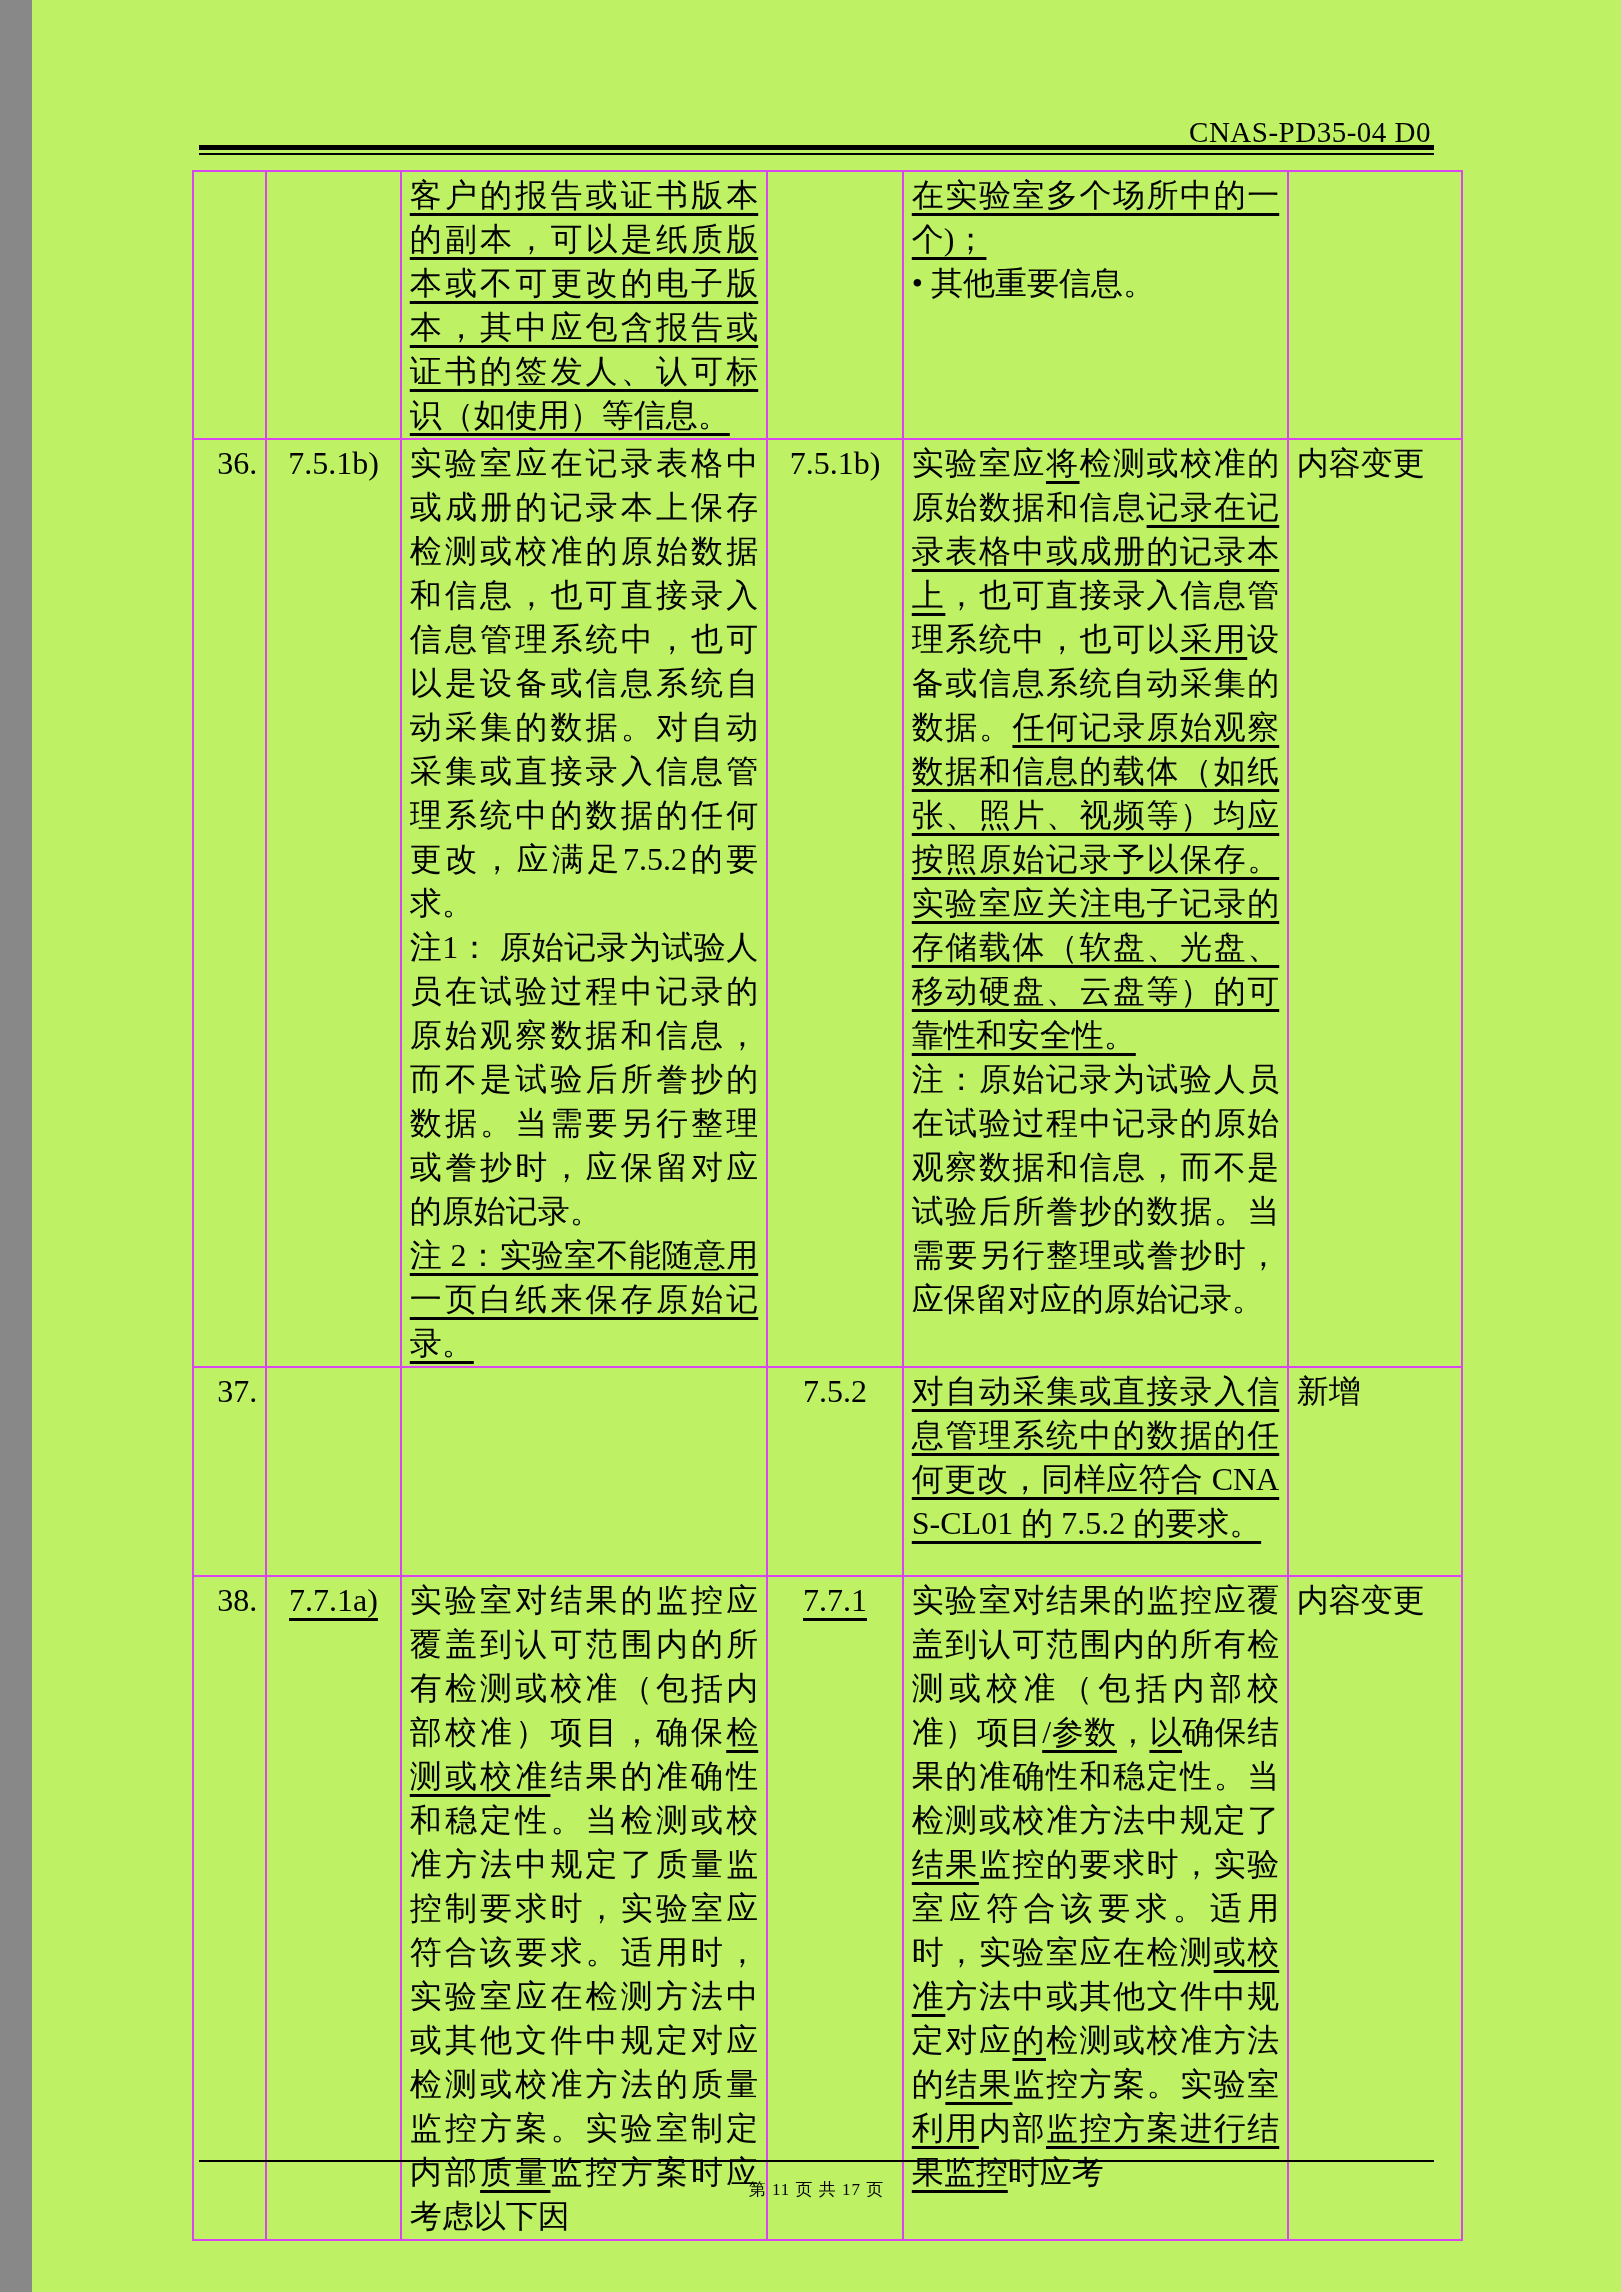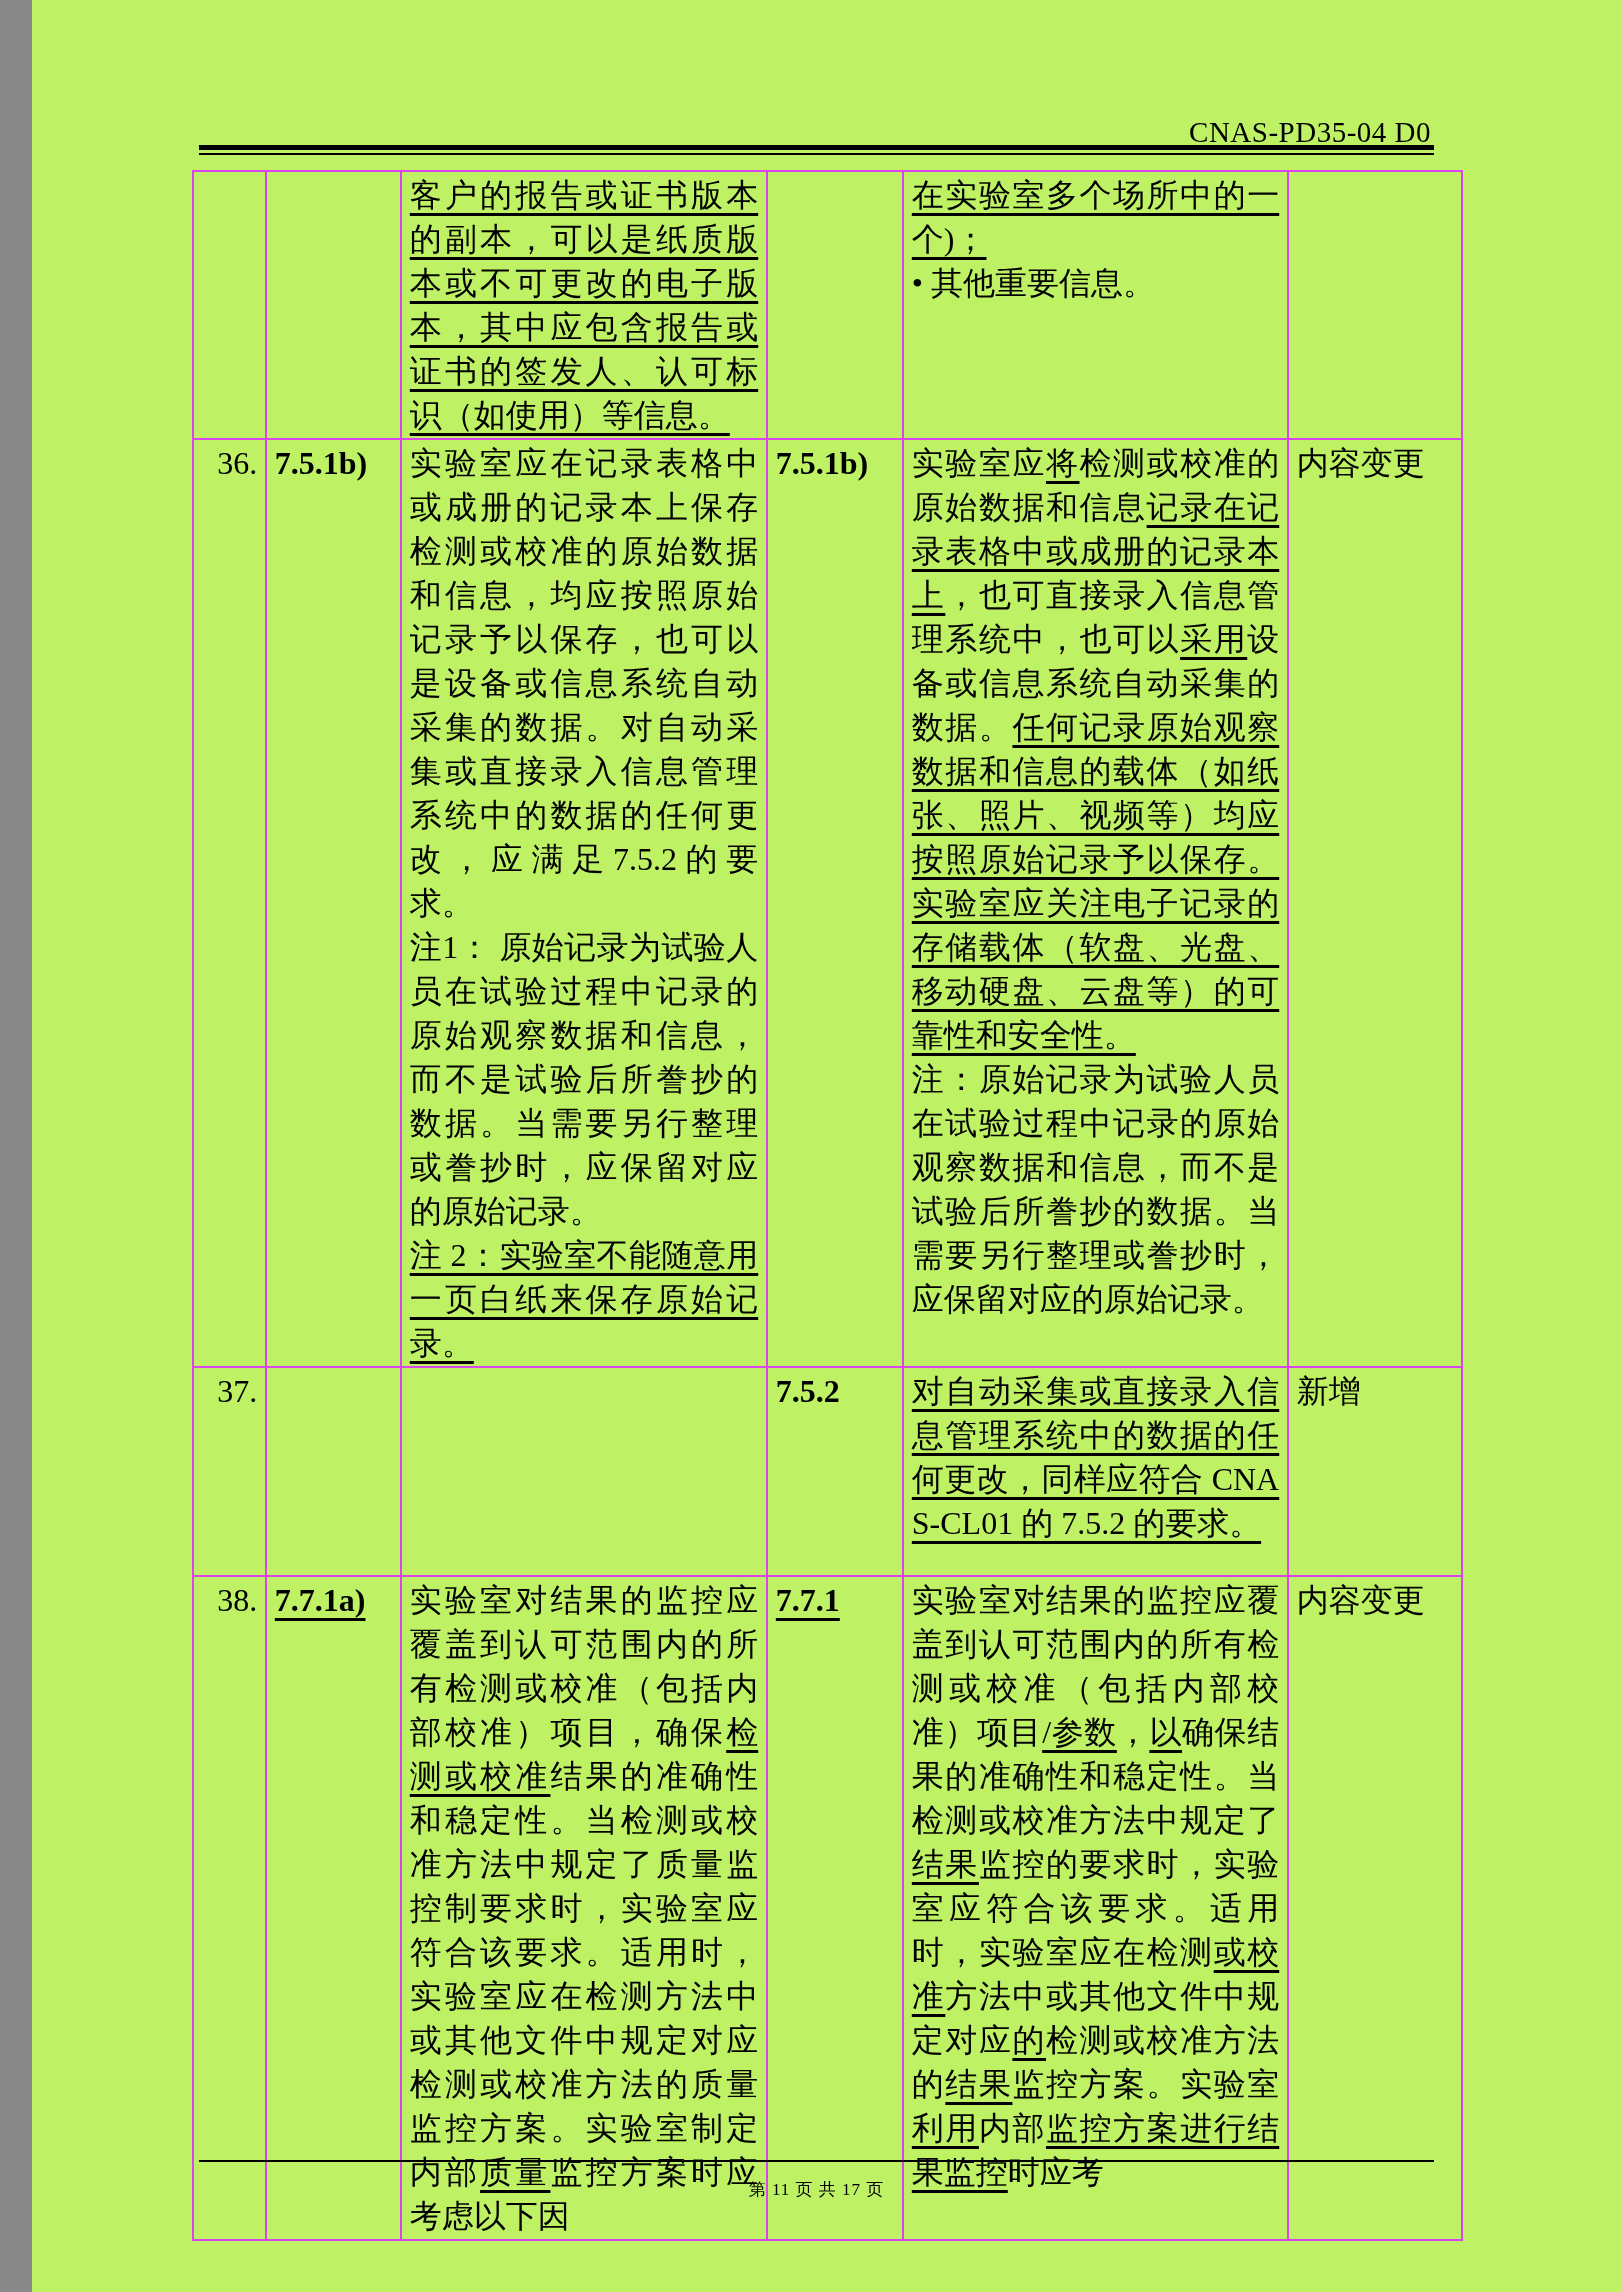--- a/index.html
+++ b/index.html
@@ -16,21 +16,21 @@
   .rule-bottom{top:2160px;height:0;border-top:2px solid #000;}
   table.cmp{
     position:absolute;left:160px;top:170px;width:1269px;
     border-collapse:collapse;table-layout:fixed;
   }
   table.cmp td{
     border:2px solid #d946ef;padding:1px 7.8px;font-size:32px;line-height:44px;
     vertical-align:top;overflow:hidden;word-break:break-all;
   }
   .c-num{vertical-align:middle;text-align:right;padding-left:3.9px;}
-  .c-clause{vertical-align:middle;text-align:left;padding-left:11.8px;padding-top:39px;font-weight:bold;}
+  .c-clause{vertical-align:middle;text-align:center;padding-left:11.8px;padding-top:39px;}
   .c-text{text-align:justify;text-justify:inter-ideograph;}
   .c-change{vertical-align:middle;text-align:left;}
   .para{margin:0;}
   .ul{text-decoration:underline;text-decoration-thickness:2.9px;text-underline-offset:6.9px;}
   .doc-footer{
     position:absolute;top:2178px;left:167px;width:1235px;text-align:center;
     font-size:17px;letter-spacing:1px;
   }
 </style>
 </head>
@@ -61,21 +61,21 @@
         <td class="c-text">
             <div class="para"><span class="ul">在实验室多个场所中的一个)； </span></div>
             <div class="para"><span>• 其他重要信息。</span></div>
           </td>
         <td class="c-change"></td>
       </tr>
       <tr style="height:897px">
         <td class="c-num">36.</td>
         <td class="c-clause"><span>7.5.1b)</span></td>
         <td class="c-text">
-            <div class="para"><span>实验室应在记录表格中或成册的记录本上保存检测或校准的原始数据和信息，均应按照原始记录予以保存，也可以是设备或信息系统自动采集的数据。对自动采集或直接录入信息管理系统中的数据的任何更改，应满足7.5.2的要求。</span></div>
+            <div class="para"><span>实验室应在记录表格中或成册的记录本上保存检测或校准的原始数据和信息，也可直接录入信息管理系统中，也可以是设备或信息系统自动采集的数据。对自动采集或直接录入信息管理系统中的数据的任何更改，应满足7.5.2的要求。</span></div>
             <div class="para"><span>注1： 原始记录为试验人员在试验过程中记录的原始观察数据和信息，而不是试验后所誊抄的数据。当需要另行整理或誊抄时，应保留对应的原始记录。</span></div>
             <div class="para"><span class="ul">注 2：实验室不能随意用一页白纸来保存原始记录。 </span></div>
           </td>
         <td class="c-clause"><span>7.5.1b)</span></td>
         <td class="c-text">
             <div class="para"><span>实验室应</span><span class="ul">将</span><span>检测或校准的原始数据和信息</span><span class="ul">记录在记录表格中或成册的记录本上</span><span>，也可直接录入信息管理系统中，也可以</span><span class="ul">采用</span><span>设备或信息系统自动采集的数据。</span><span class="ul">任何记录原始观察数据和信息的载体（如纸张、照片、视频等）均应按照原始记录予以保存。 实验室应关注电子记录的存储载体（软盘、光盘、移动硬盘、云盘等）的可靠性和安全性。</span></div>
             <div class="para"><span>注：原始记录为试验人员在试验过程中记录的原始观察数据和信息，而不是试验后所誊抄的数据。当需要另行整理或誊抄时，应保留对应的原始记录。</span></div>
           </td>
         <td class="c-change">内容变更</td>
       </tr>

